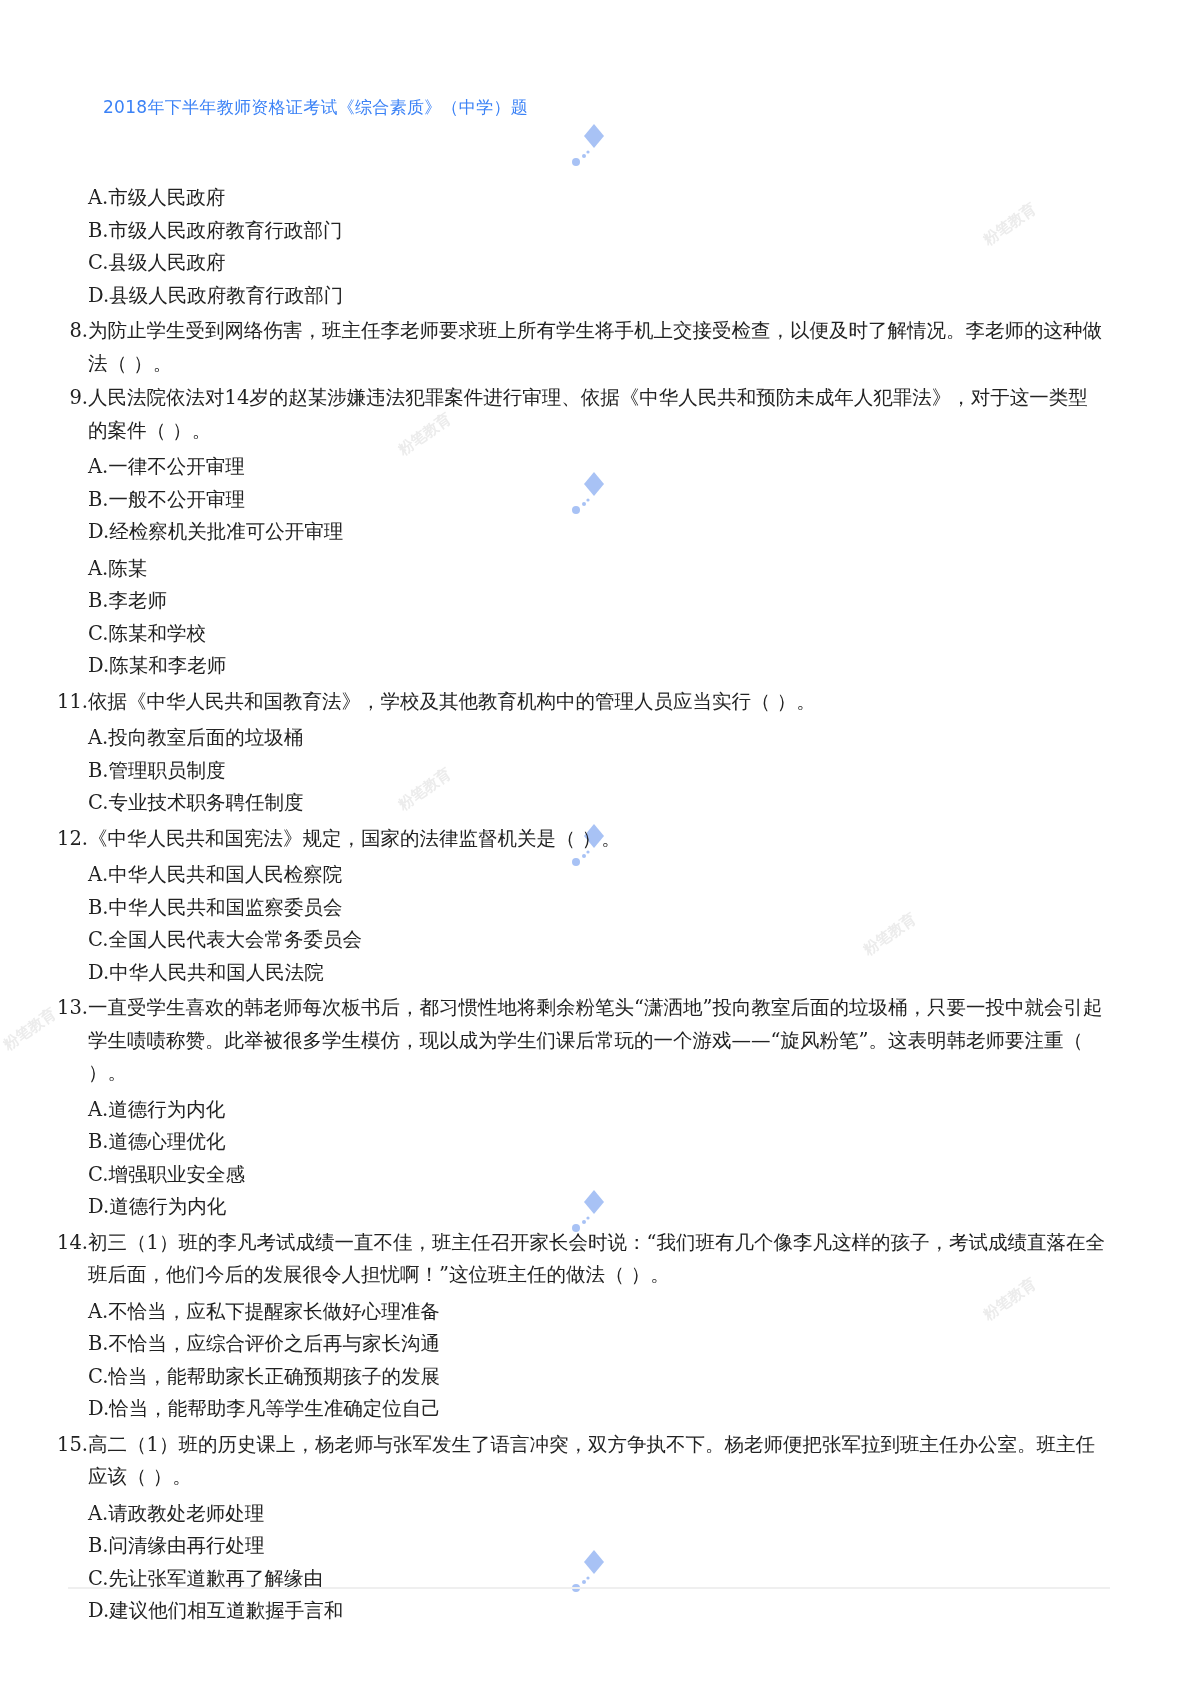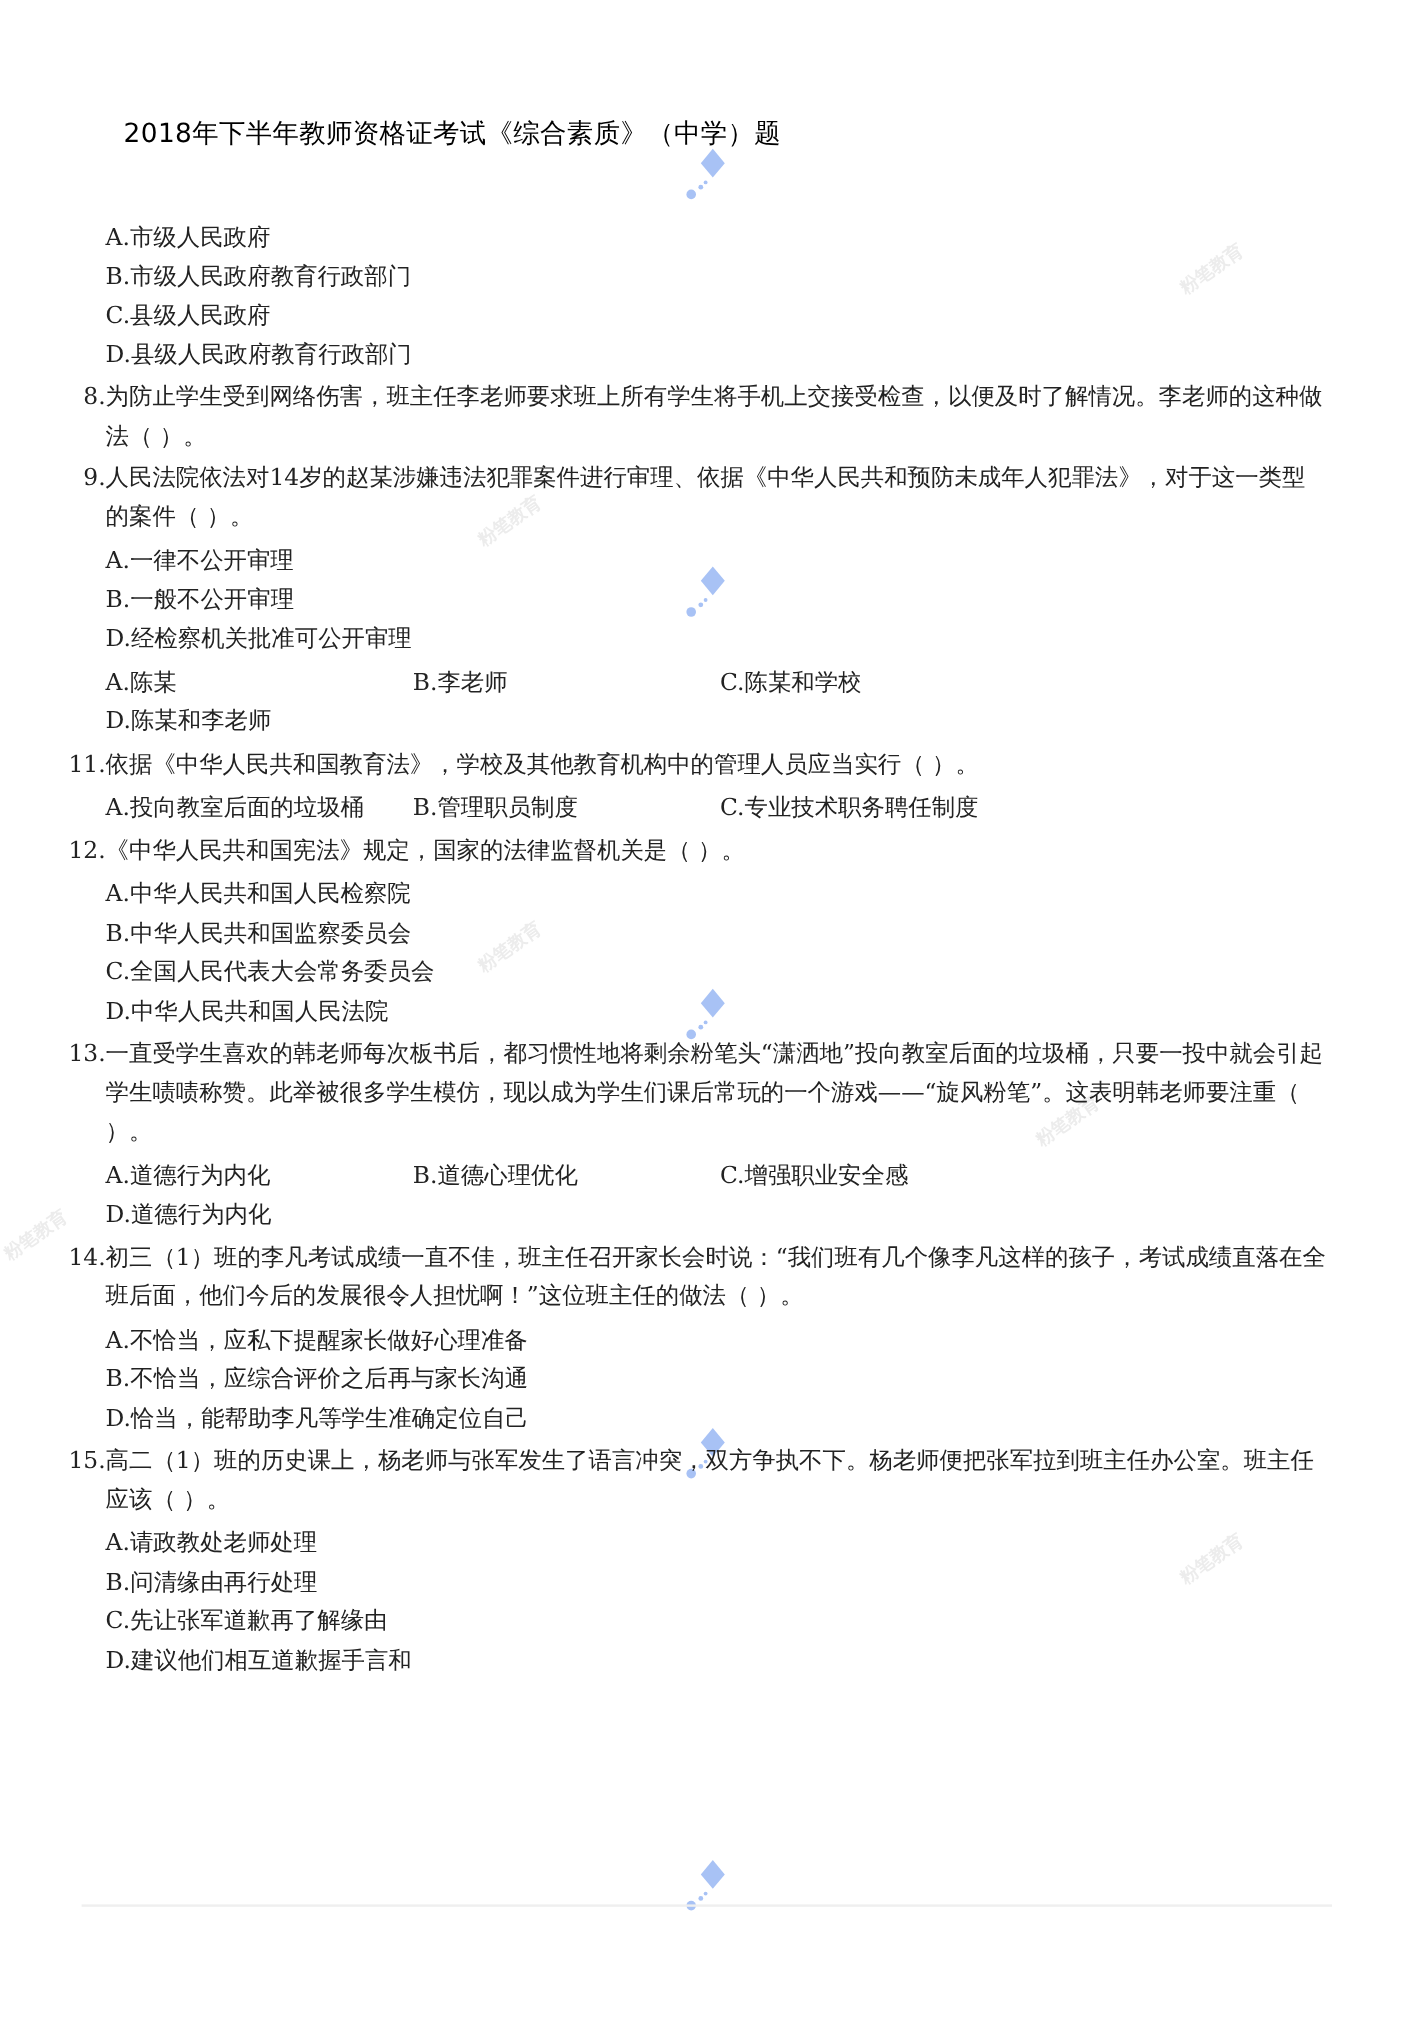--- a/index.html
+++ b/index.html
@@ -1,24 +1,24 @@
 <!DOCTYPE html>
 <html><head>
 <meta charset="utf-8">
 <style>
   html, body { margin:0; padding:0; background:#ffffff; }
   body { width:1189px; height:1683px; position:relative; overflow:hidden;
          font-family:"DejaVu Serif","Liberation Serif",serif; color:#222222; }
   .title { position:absolute; left:103px; top:96px; font-family:"DejaVu Sans","Liberation Sans",sans-serif;
-           font-size:22px; color:#000000; letter-spacing:0.3px; }
+           font-size:17px; color:#3b82f6; letter-spacing:0.3px; }
   .content { position:absolute; left:56px; top:178px; width:1050px; font-size:19.5px; }
   .q { position:relative; padding-left:32px; line-height:32.5px; margin-top:2px; }
   .q .num { position:absolute; left:0; width:32px; text-align:right; }
   .q.n1 .num { left:12px; width:20px; }
-  .opts { display:flex; flex-wrap:wrap; padding-left:32px; line-height:32.5px; margin-top:4px; margin-bottom:3px; }
+  .opts { display:flex; flex-wrap:wrap; padding-left:32px; line-height:32.5px; margin-top:4px; margin-bottom:3px;flex-direction:column; }
   .opts.two .opt { width:512px; }
   .opts.four .opt { width:256px; }
   .opt { white-space:nowrap; }
   .footer-line { position:absolute; left:68px; top:1587px; width:1042px; height:2px; background:#efefef; }
   .wm { position:absolute; width:40px; height:48px; }
   .wm svg { width:40px; height:48px; }
   .wm-text { position:absolute; font-family:"DejaVu Sans","Liberation Sans",sans-serif; font-size:15px; font-weight:bold;
              color:#ececec; transform:rotate(-35deg); }
 </style>
 </head>
@@ -147,20 +147,21 @@
     <span class="opt">D.道德行为内化</span>
   </div>
 
   <div class="q">
     <span class="num">14.</span>
     <span>初三（1）班的李凡考试成绩一直不佳，班主任召开家长会时说：“我们班有几个像李凡这样的孩子，考试成绩直落在全班后面，他们今后的发展很令人担忧啊！”这位班主任的做法（ ）。</span>
   </div>
   <div class="opts two">
     <span class="opt">A.不恰当，应私下提醒家长做好心理准备</span>
     <span class="opt">B.不恰当，应综合评价之后再与家长沟通</span>
+    <span class="opt">C.恰当，能帮助家长正确预期孩子的发展</span>
     <span class="opt">D.恰当，能帮助李凡等学生准确定位自己</span>
   </div>
 
   <div class="q">
     <span class="num">15.</span>
     <span>高二（1）班的历史课上，杨老师与张军发生了语言冲突，双方争执不下。杨老师便把张军拉到班主任办公室。班主任应该（ ）。</span>
   </div>
   <div class="opts two">
     <span class="opt">A.请政教处老师处理</span>
     <span class="opt">B.问清缘由再行处理</span>

